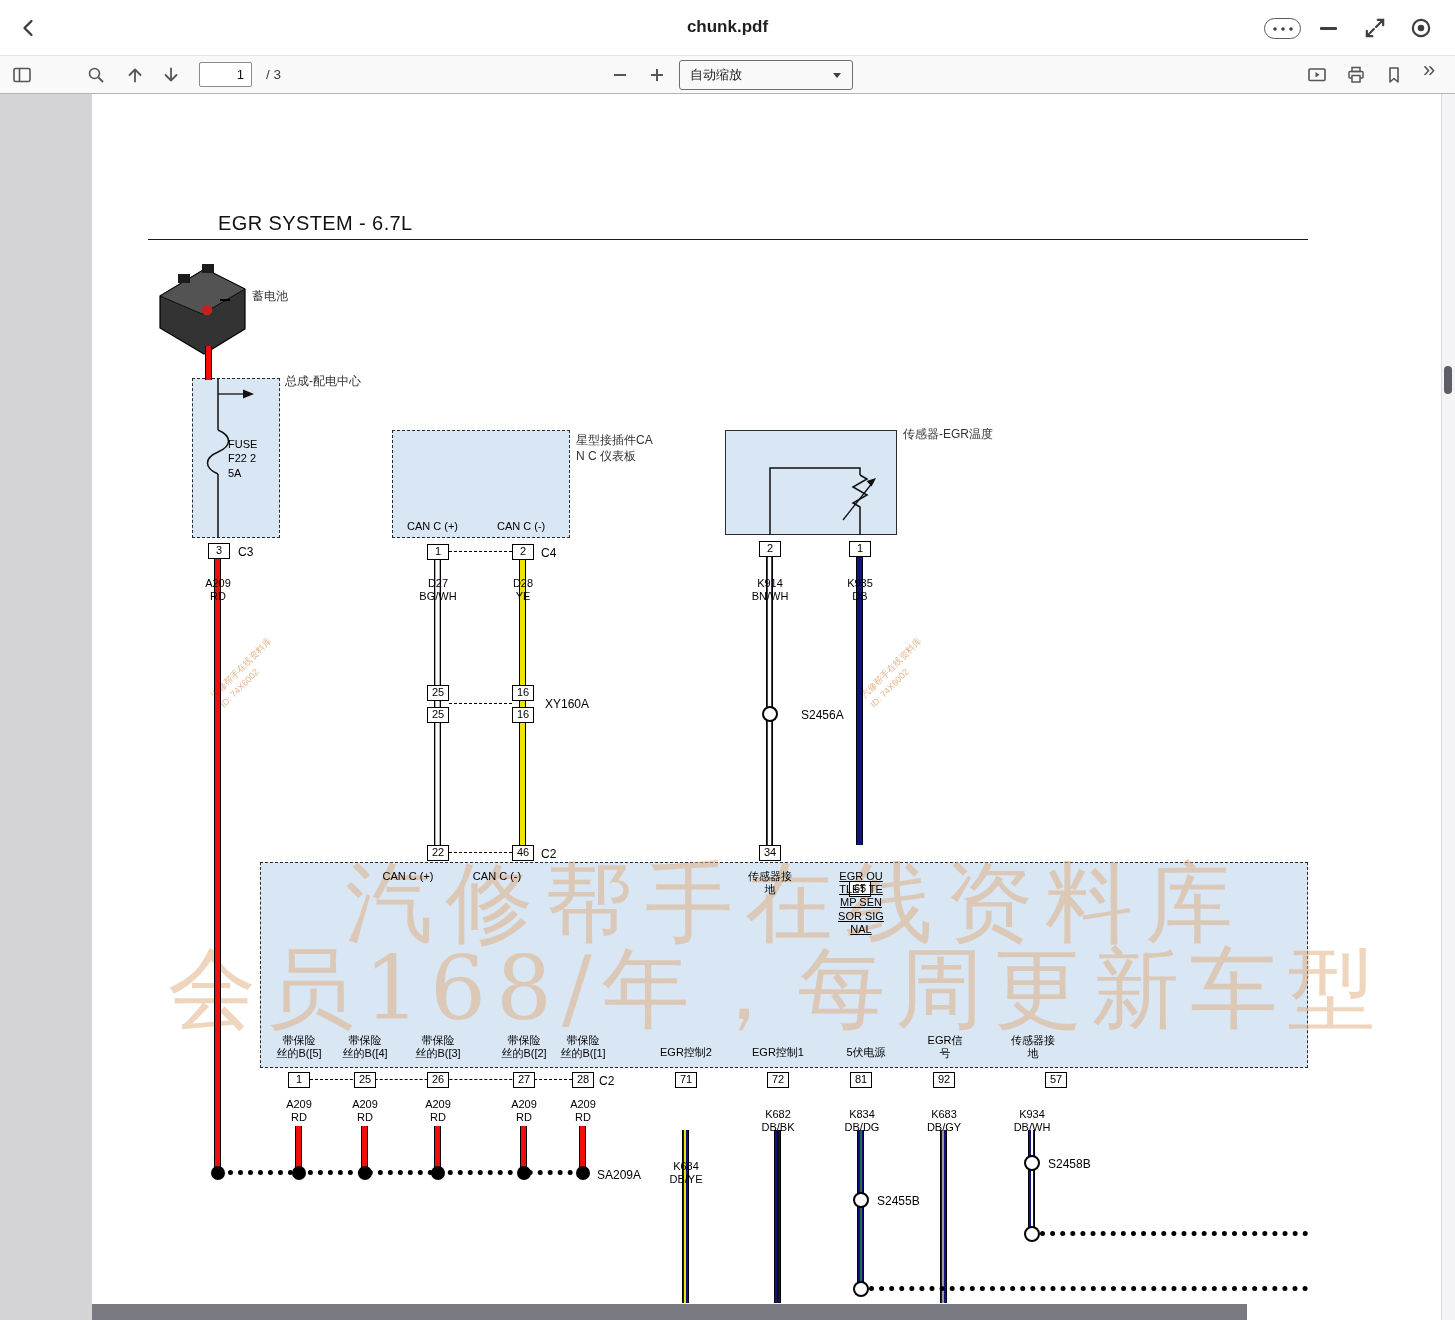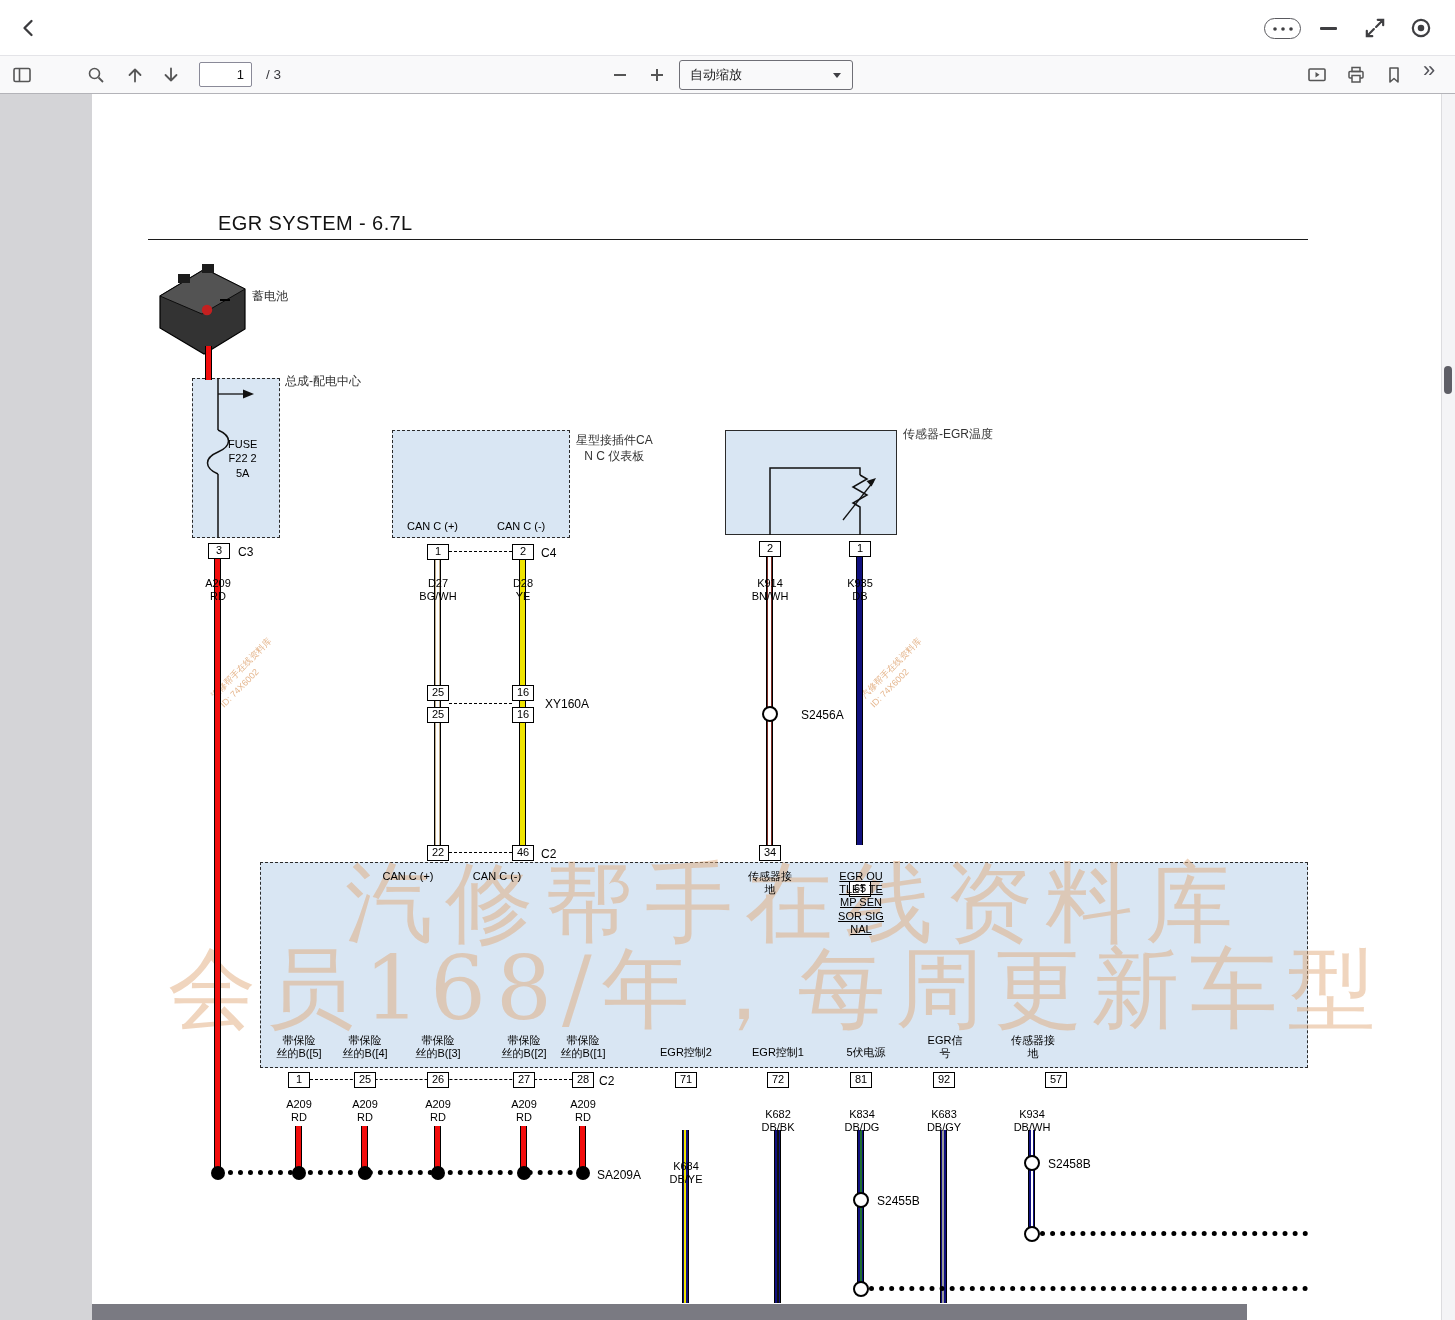--- a/index.html
+++ b/index.html
@@ -40,21 +40,21 @@
   .w-bgwh { background:linear-gradient(to right, var(--wire-beige) 0 27%, #ffffff 27% 73%, var(--wire-beige) 73% 100%); }
   .w-bnwh { background:linear-gradient(to right, var(--wire-brown) 0 27%, #ffffff 27% 73%, var(--wire-brown) 73% 100%); }
   .w-dbye { background:linear-gradient(to right, var(--wire-darkblue) 0 30%, var(--wire-yellow) 30% 70%, var(--wire-darkblue) 70% 100%); }
   .w-dbbk { background:linear-gradient(to right, var(--wire-darkblue) 0 30%, #101010 30% 70%, var(--wire-darkblue) 70% 100%); }
   .w-dbdg { background:linear-gradient(to right, var(--wire-darkblue) 0 30%, var(--wire-darkgreen) 30% 70%, var(--wire-darkblue) 70% 100%); }
   .w-dbgy { background:linear-gradient(to right, var(--wire-darkblue) 0 30%, var(--wire-gray) 30% 70%, var(--wire-darkblue) 70% 100%); }
   .w-dbwh { background:linear-gradient(to right, var(--wire-darkblue) 0 30%, #ffffff 30% 70%, var(--wire-darkblue) 70% 100%); }
   .pin { position:absolute; width:22px; height:16px; background:#fff; border:1.2px solid #000; font-size:11px; line-height:13px; text-align:center; z-index:5; color:#000; }
   .lbl { position:absolute; transform:translateX(-50%); text-align:center; font-size:11px; line-height:1.2; white-space:pre-line; color:#000; z-index:6; }
   .txt { position:absolute; font-size:11px; color:#000; z-index:6; white-space:nowrap; }
-  .anno { position:absolute; font-size:12px; color:#333; white-space:pre-line; line-height:1.3; z-index:6;text-align:center; }
+  .anno { position:absolute; font-size:12px; color:#333; white-space:pre-line; line-height:1.3; z-index:6; }
   .conn { position:absolute; font-size:12px; color:#000; z-index:6; white-space:nowrap; }
   .dashline { position:absolute; height:0; border-top:1.6px dashed #000; z-index:2; }
   .dotline { position:absolute; height:0; border-top:5px dotted #000; z-index:4; }
   .splice { position:absolute; width:16px; height:16px; border-radius:50%; background:#fff; border:2px solid #000; z-index:5; }
   .dot { position:absolute; width:14px; height:14px; border-radius:50%; background:#000; z-index:5; }
   .rule { position:absolute; height:0; border-top:1.6px solid #1c1c1c; z-index:2; }
   .wm-big { position:absolute; font-size:88px; font-family:"DejaVu Serif","Liberation Serif",serif; color:var(--watermark-tan); opacity:0.48; white-space:nowrap; z-index:2; }
   .cornerwm { position:absolute; width:132px; font-size:9px; line-height:1.4; color:var(--watermark-tan); opacity:0.85; transform:rotate(-45deg); white-space:pre-line; z-index:2; }
   .page-title { position:absolute; left:218px; top:212px; font-size:20px; font-weight:500; letter-spacing:0.4px; color:#121212; z-index:6; }
   svg { display:block; }
@@ -63,20 +63,21 @@
 <body>
 
 <div id="root">
 
   <div class="chrome">
     <div class="abs" style="left:17px;top:16px;">
       <svg width="24" height="24" viewBox="0 0 24 24">
         <path d="M14.5 5 L7.5 12 L14.5 19" fill="none" stroke="#3b3b3e" stroke-width="2.3" stroke-linecap="round" stroke-linejoin="round"></path>
       </svg>
     </div>
+    <div class="chrome-title">chunk.pdf</div>
     <div class="pill" style="left:1264px;top:18px;">
       <svg width="26" height="10" viewBox="0 0 26 10">
         <circle cx="5" cy="5" r="1.8" fill="#3f3f42"></circle>
           <circle cx="13" cy="5" r="1.8" fill="#3f3f42"></circle>
           <circle cx="21" cy="5" r="1.8" fill="#3f3f42"></circle>
       </svg>
     </div>
     <div class="minbar" style="left:1320px;top:27px;"></div>
     <div class="abs" style="left:1363px;top:16px;">
       <svg width="24" height="24" viewBox="0 0 22 22">

